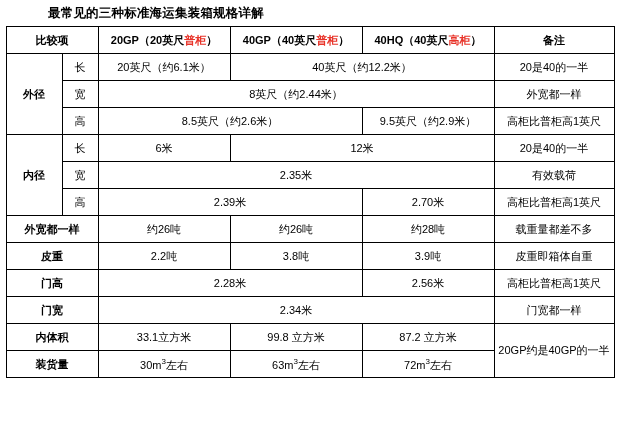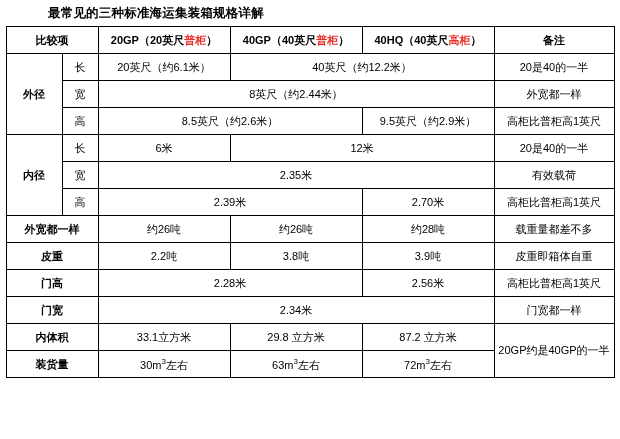--- a/index.html
+++ b/index.html
@@ -166,21 +166,21 @@
 
     <tr>
       <td class="rowlabel" colspan="2">门宽</td>
       <td colspan="3">2.34米</td>
       <td class="note">门宽都一样</td>
     </tr>
 
     <tr>
       <td class="rowlabel" colspan="2">内体积</td>
       <td>33.1立方米</td>
-      <td>29.8 立方米</td>
+      <td>99.8 立方米</td>
       <td>87.2 立方米</td>
       <td class="note" rowspan="2">20GP约是40GP的一半</td>
     </tr>
 
     <tr>
       <td class="rowlabel" colspan="2">装货量</td>
       <td><span>30m</span><span class="sup">3</span><span>左右</span></td>
       <td><span>63m</span><span class="sup">3</span><span>左右</span></td>
       <td><span>72m</span><span class="sup">3</span><span>左右</span></td>
     </tr>

